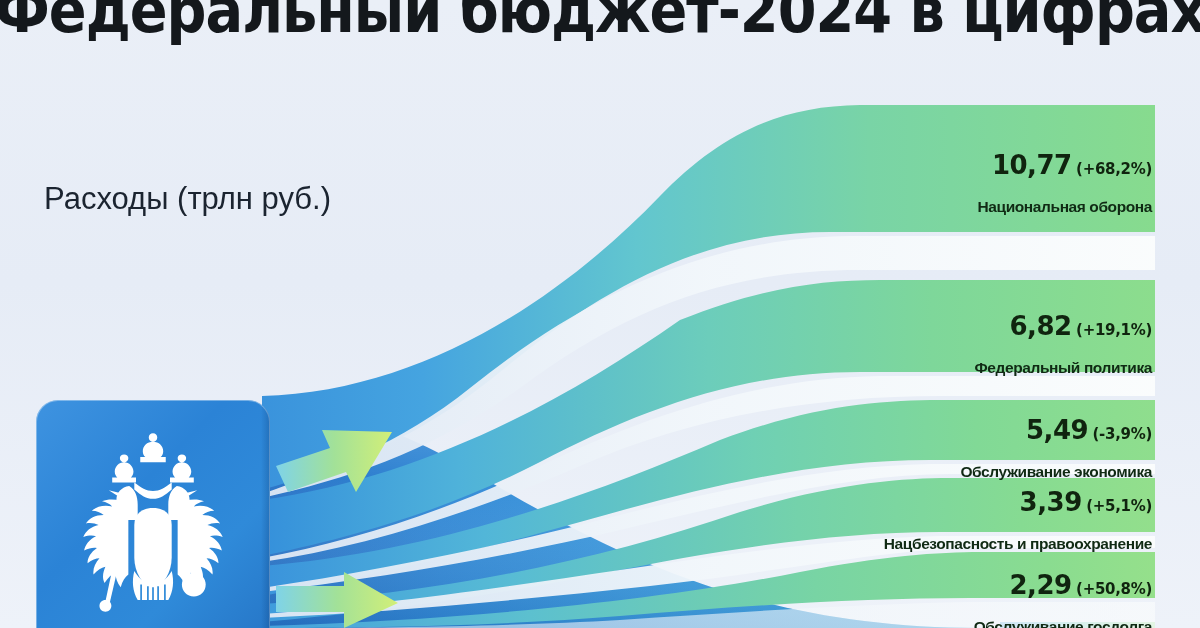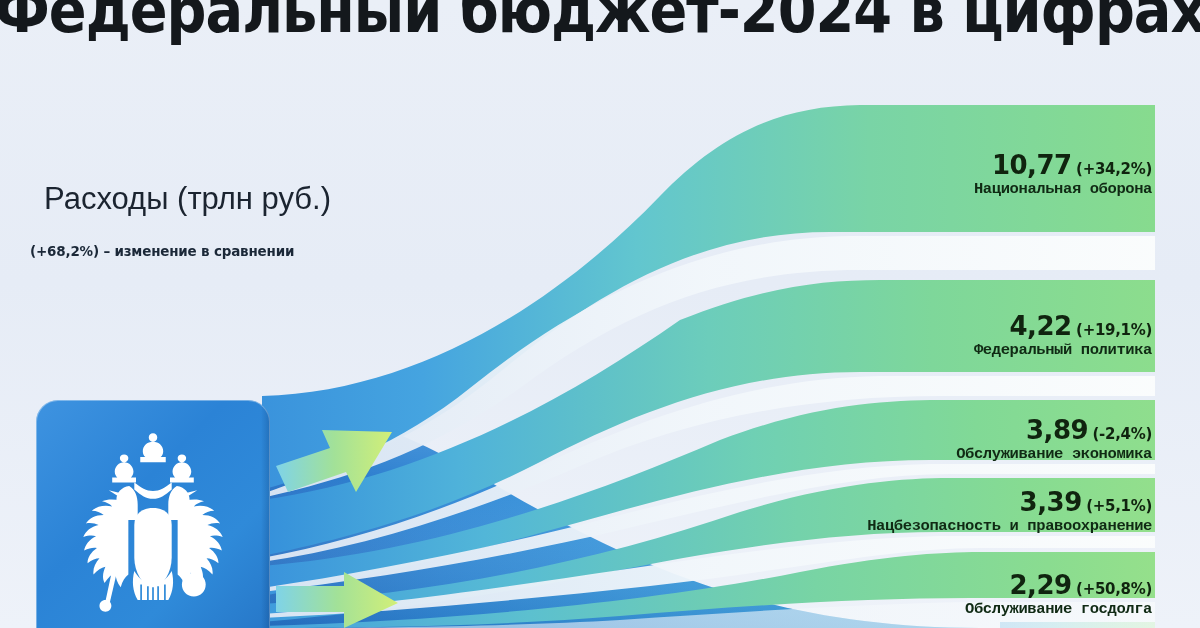--- a/index.html
+++ b/index.html
@@ -111,22 +111,22 @@
   }
   .band-delta{
     font-family:"DejaVu Sans","Liberation Sans",sans-serif;
     font-weight:bold;
     font-size:15px;
     letter-spacing:-0.3px;
     color:#10240f;
   }
   .band-name{
     display:block;
-    margin-top:2px;
-    font-family:Liberation Mono, monospace;
+    margin-top:20px;
+    font-family:Liberation Sans, sans-serif;
     font-weight:bold;
     font-size:15.5px;
     letter-spacing:-0.4px;
     color:#102a14;
   }
 </style>
 </head>
 <body>
 
 <div id="stage">
@@ -284,21 +284,20 @@
       <path d="M 276,466 L 330,448 L 322,430 L 392,432 L 356,492 L 346,472 L 288,492 Z" fill="url(#garrow)"></path>
     </g>
     <g>
       <path d="M 276,586 L 344,586 L 344,572 L 398,603 L 344,628 L 344,612 L 276,612 Z" fill="url(#garrow)"></path>
     </g>
   </svg>
 
   <div id="left-block">
     <div id="expenses-heading">Расходы (трлн руб.)</div>
     <div id="expenses-note">
-      <div>(+68,2%) – изменение в сравнении</div>
     </div>
   </div>
 
   <div id="emblem-card">
     <svg id="emblem-svg" viewBox="0 0 200 220">
       <g fill="#ffffff">
 
         <path d="M100,18 c-7,0 -12,5 -12,11 c0,3 1,5 3,7 l-6,0 l0,6 l30,0 l0,-6 l-6,0 c2,-2 3,-4 3,-7 c0,-6 -5,-11 -12,-11 z
                  M100,8 c-3,0 -5,2 -5,5 c0,3 2,5 5,5 c3,0 5,-2 5,-5 c0,-3 -2,-5 -5,-5 z"></path>
         <path d="M66,42 c-6,0 -11,5 -11,11 c0,3 1,5 3,7 l-6,0 l0,6 l28,0 l0,-6 l-6,0 c2,-2 3,-4 3,-7 c0,-6 -5,-11 -11,-11 z
@@ -336,33 +335,33 @@
         <path d="M44,204 c-4,0 -7,3 -7,7 c0,4 3,7 7,7 c4,0 7,-3 7,-7 c0,-4 -3,-7 -7,-7 z"></path>
 
         <path d="M148,172 c-8,0 -14,6 -14,14 c0,8 6,14 14,14 c8,0 14,-6 14,-14 c0,-8 -6,-14 -14,-14 z"></path>
         <path d="M145,158 l6,0 l0,14 l-6,0 z M140,163 l16,0 l0,5 l-16,0 z"></path>
       </g>
     </svg>
   </div>
 
   <div class="band-label" style="top:152px;">
     <span class="band-value">10,77</span>
-    <span class="band-delta">(+34,2%)</span>
+    <span class="band-delta">(+68,2%)</span>
     <span class="band-name">Национальная оборона</span>
   </div>
 
   <div class="band-label" style="top:313px;">
-    <span class="band-value">4,22</span>
+    <span class="band-value">6,82</span>
     <span class="band-delta">(+19,1%)</span>
     <span class="band-name">Федеральный политика</span>
   </div>
 
   <div class="band-label" style="top:417px;">
-    <span class="band-value">3,89</span>
-    <span class="band-delta">(-2,4%)</span>
+    <span class="band-value">5,49</span>
+    <span class="band-delta">(-3,9%)</span>
     <span class="band-name">Обслуживание экономика</span>
   </div>
 
   <div class="band-label" style="top:489px;">
     <span class="band-value">3,39</span>
     <span class="band-delta">(+5,1%)</span>
     <span class="band-name">Нацбезопасность и правоохранение</span>
   </div>
 
   <div class="band-label" style="top:572px;">

